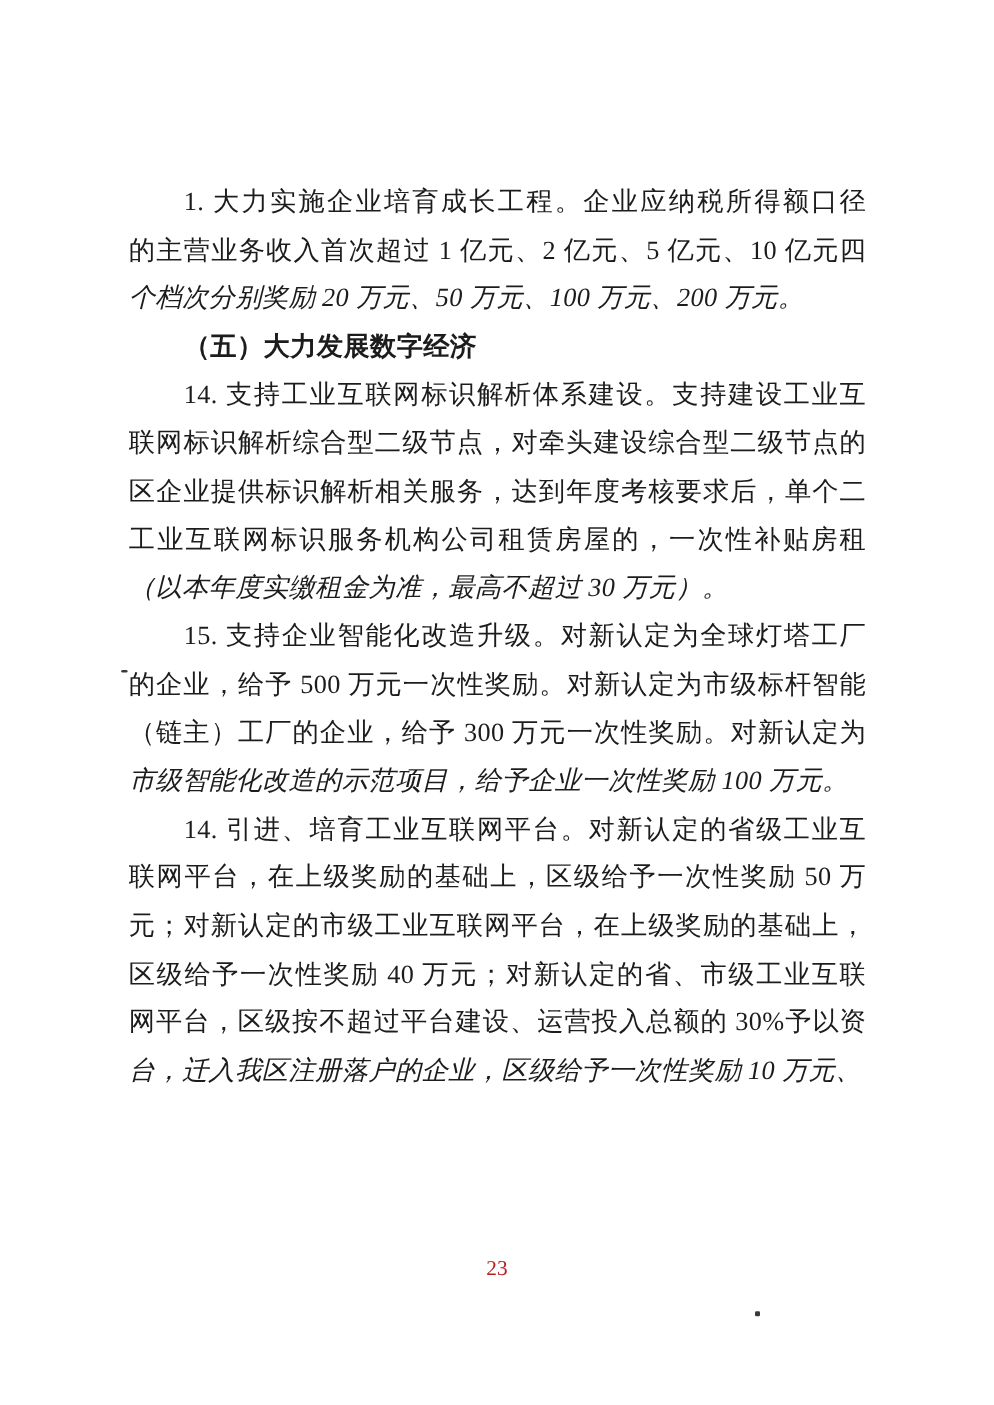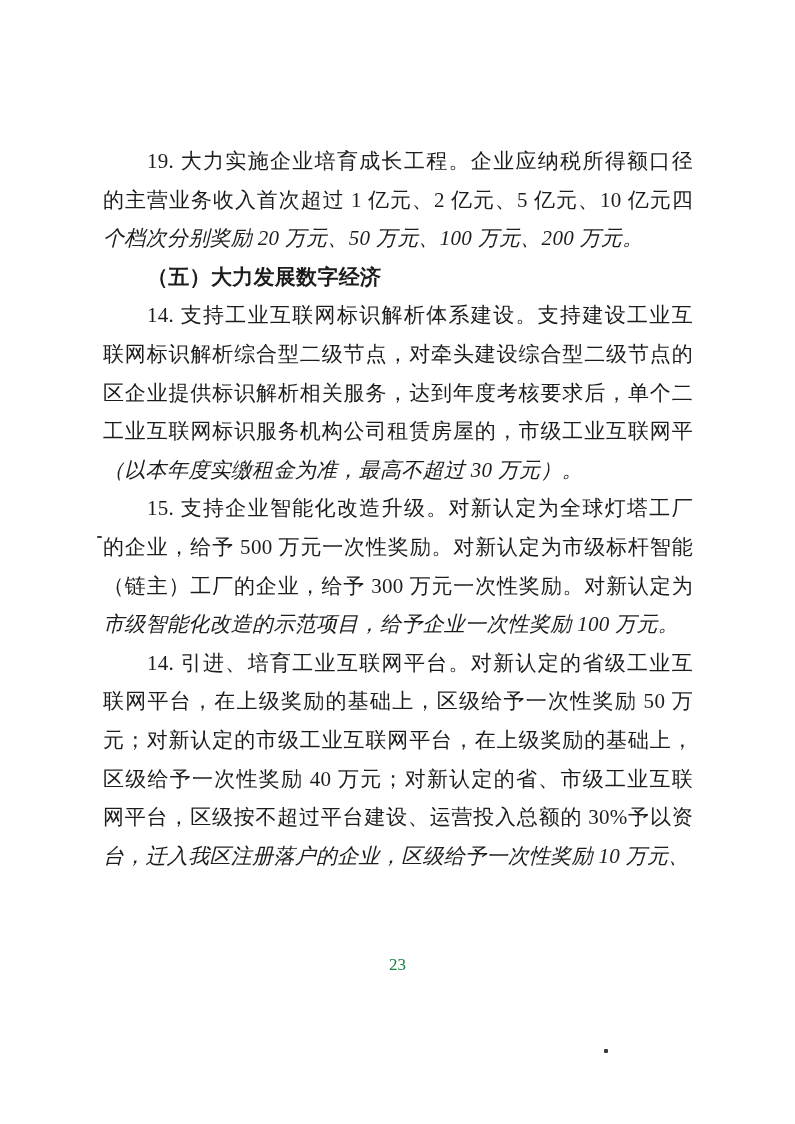--- a/index.html
+++ b/index.html
@@ -38,48 +38,48 @@
   .ln.indent {
     text-indent: 44px;
   }
   .ln.heading {
     font-weight: 700;
     text-align: left;
     text-align-last: left;
   }
   .page-number {
     position: absolute;
-    top: 954px;
+    top: 1004px;
     left: 0;
     width: 795px;
     text-align: center;
     font-size: 17px;
     line-height: 22px;
-    color: #15803d;
+    color: #b91c1c;
   }
   .speck {
     position: absolute;
     background: #3a3a3a;
     border-radius: 1px;
   }
   .speck-a { left: 604px; top: 1049px; width: 4px; height: 4px; }
   .speck-b { left: 97px;  top: 536px; width: 5px; height: 2px; }
 </style>
 </head>
 <body>
 
 <div class="doc-text">
-  <div class="ln indent">19. 大力实施企业培育成长工程。企业应纳税所得额口径</div>
+  <div class="ln indent">1. 大力实施企业培育成长工程。企业应纳税所得额口径</div>
   <div class="ln">的主营业务收入首次超过 1 亿元、2 亿元、5 亿元、10 亿元四</div>
   <div class="ln last">个档次分别奖励 20 万元、50 万元、100 万元、200 万元。</div>
   <div class="ln heading indent">（五）大力发展数字经济</div>
   <div class="ln indent">14. 支持工业互联网标识解析体系建设。支持建设工业互</div>
   <div class="ln">联网标识解析综合型二级节点，对牵头建设综合型二级节点的</div>
   <div class="ln">区企业提供标识解析相关服务，达到年度考核要求后，单个二</div>
-  <div class="ln">工业互联网标识服务机构公司租赁房屋的，市级工业互联网平</div>
+  <div class="ln">工业互联网标识服务机构公司租赁房屋的，一次性补贴房租</div>
   <div class="ln last">（以本年度实缴租金为准，最高不超过 30 万元）。</div>
   <div class="ln indent">15. 支持企业智能化改造升级。对新认定为全球灯塔工厂</div>
   <div class="ln">的企业，给予 500 万元一次性奖励。对新认定为市级标杆智能</div>
   <div class="ln">（链主）工厂的企业，给予 300 万元一次性奖励。对新认定为</div>
   <div class="ln last">市级智能化改造的示范项目，给予企业一次性奖励 100 万元。</div>
   <div class="ln indent">14. 引进、培育工业互联网平台。对新认定的省级工业互</div>
   <div class="ln">联网平台，在上级奖励的基础上，区级给予一次性奖励 50 万</div>
   <div class="ln">元；对新认定的市级工业互联网平台，在上级奖励的基础上，</div>
   <div class="ln">区级给予一次性奖励 40 万元；对新认定的省、市级工业互联</div>
   <div class="ln">网平台，区级按不超过平台建设、运营投入总额的 30%予以资</div>

